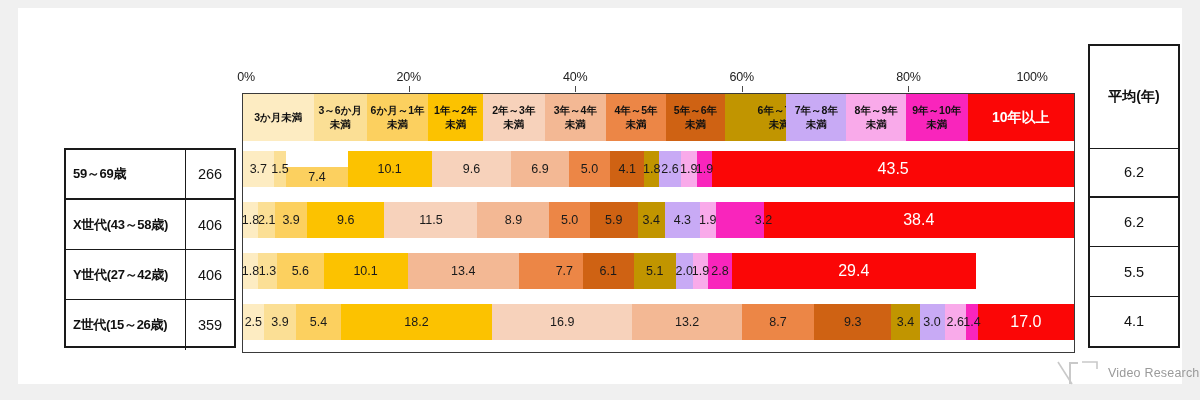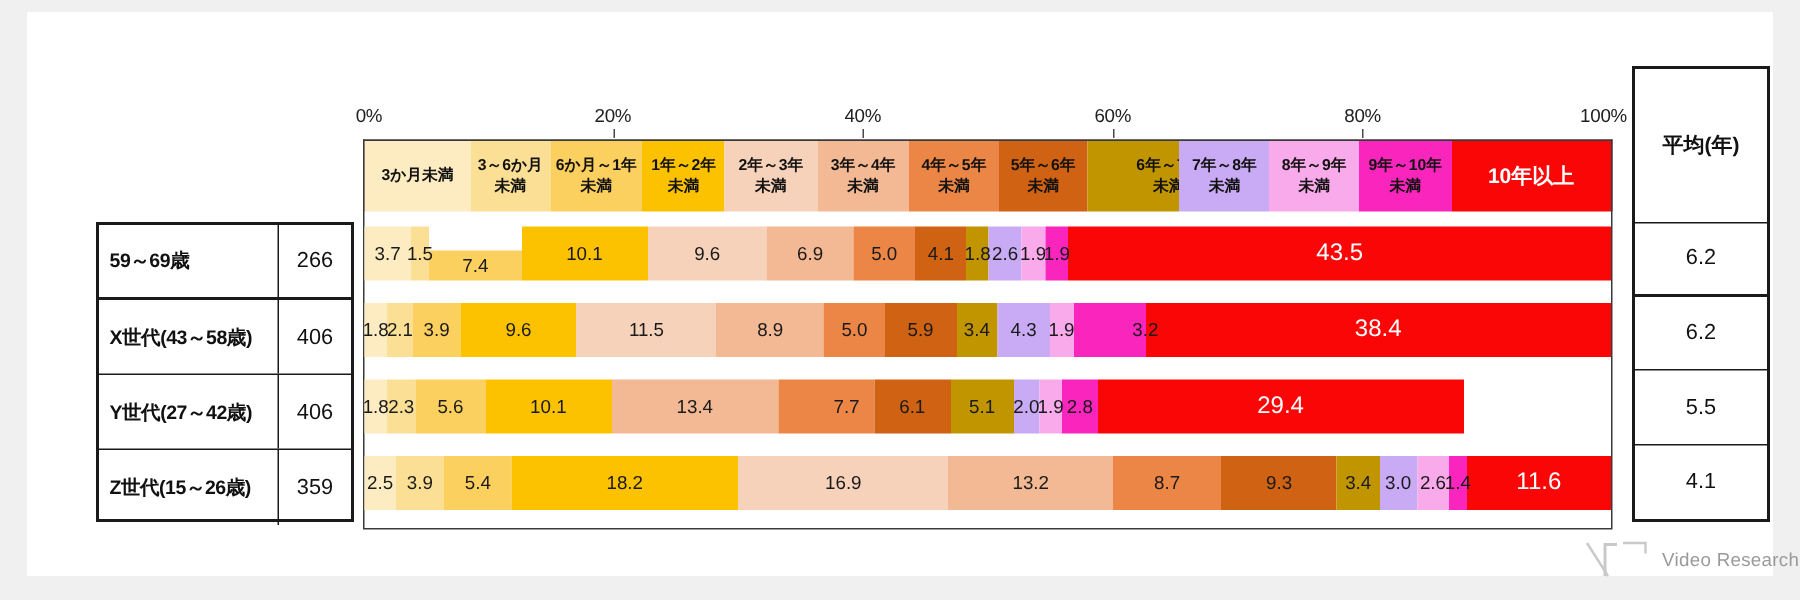--- a/index.html
+++ b/index.html
@@ -196,21 +196,21 @@
     <div id="axis">
         <div class="axis-tick" style="left: 4px;">0%</div>
         <div class="axis-tick" style="left: 166.6px;">20%</div>
         <div class="tick-mark" style="left: 166.6px;"></div>
         <div class="axis-tick" style="left: 333.2px;">40%</div>
         <div class="tick-mark" style="left: 333.2px;"></div>
         <div class="axis-tick" style="left: 499.8px;">60%</div>
         <div class="tick-mark" style="left: 499.8px;"></div>
         <div class="axis-tick" style="left: 666.4px;">80%</div>
         <div class="tick-mark" style="left: 666.4px;"></div>
-        <div class="axis-tick" style="left: 827px;">100%</div>
+        <div class="axis-tick" style="left: 790px;">100%</div>
       </div>
 
     <div id="legend">
         <div class="legend-cell" style="background: rgb(253, 236, 194); width: 8.5%;">
           <span>3か月未満</span>
         </div>
         <div class="legend-cell" style="background: rgb(251, 223, 149); width: 6.4%;">
           <span>3～6か月</span>
           <span>未満</span>
         </div>
@@ -341,21 +341,21 @@
           </div>
           <div class="seg light-text" style="width: 38.4%; background: rgb(251, 6, 6);">
             <span class="lbl">38.4</span>
           </div>
         </div>
         <div class="bar-row" style="top: 112px;">
           <div class="seg" style="width: 1.8%; background: rgb(253, 236, 194);">
             <span class="lbl">1.8</span>
           </div>
           <div class="seg" style="width: 2.3%; background: rgb(251, 223, 149);">
-            <span class="lbl">2.3</span>
+            <span class="lbl">1.3</span>
           </div>
           <div class="seg" style="width: 5.6%; background: rgb(252, 208, 95);">
             <span class="lbl">5.6</span>
           </div>
           <div class="seg" style="width: 10.1%; background: rgb(252, 194, 0);">
             <span class="lbl">10.1</span>
           </div>
           <div class="seg" style="width: 13.4%; background: rgb(243, 184, 148);">
             <span class="lbl">13.4</span>
           </div>
@@ -412,21 +412,21 @@
           <div class="seg" style="width: 3%; background: rgb(200, 170, 245);">
             <span class="lbl">3.0</span>
           </div>
           <div class="seg" style="width: 2.6%; background: rgb(249, 170, 234);">
             <span class="lbl">2.6</span>
           </div>
           <div class="seg" style="width: 1.4%; background: rgb(249, 37, 188);">
             <span class="lbl">1.4</span>
           </div>
           <div class="seg light-text" style="width: 11.6%; background: rgb(251, 6, 6);">
-            <span class="lbl">11.6</span>
+            <span class="lbl">17.0</span>
           </div>
         </div>
       </div>
 
     <div id="left-table">
         <div class="lrow thick">
           <div class="name">59～69歳</div>
           <div class="n">266</div>
         </div>
         <div class="lrow">

